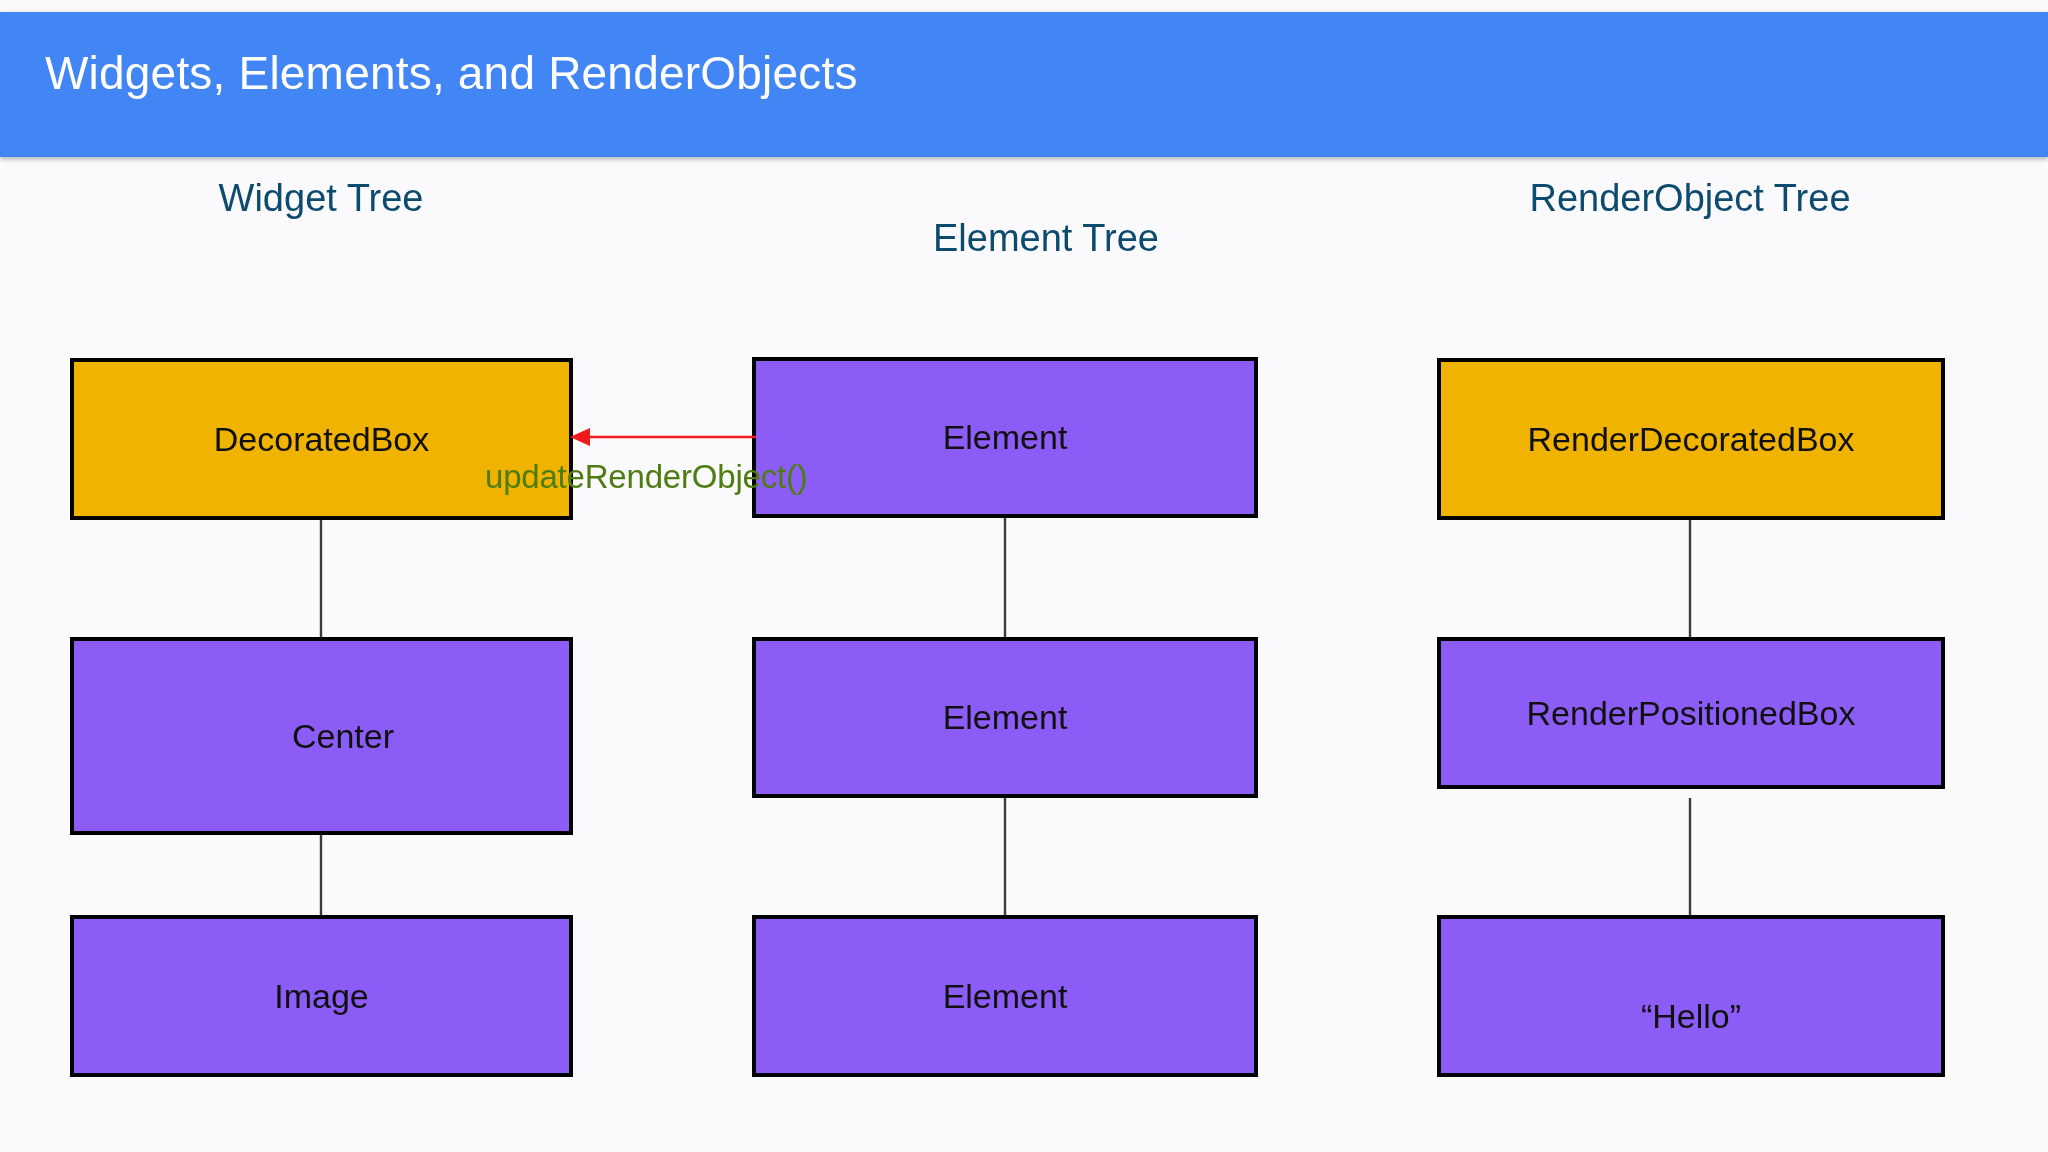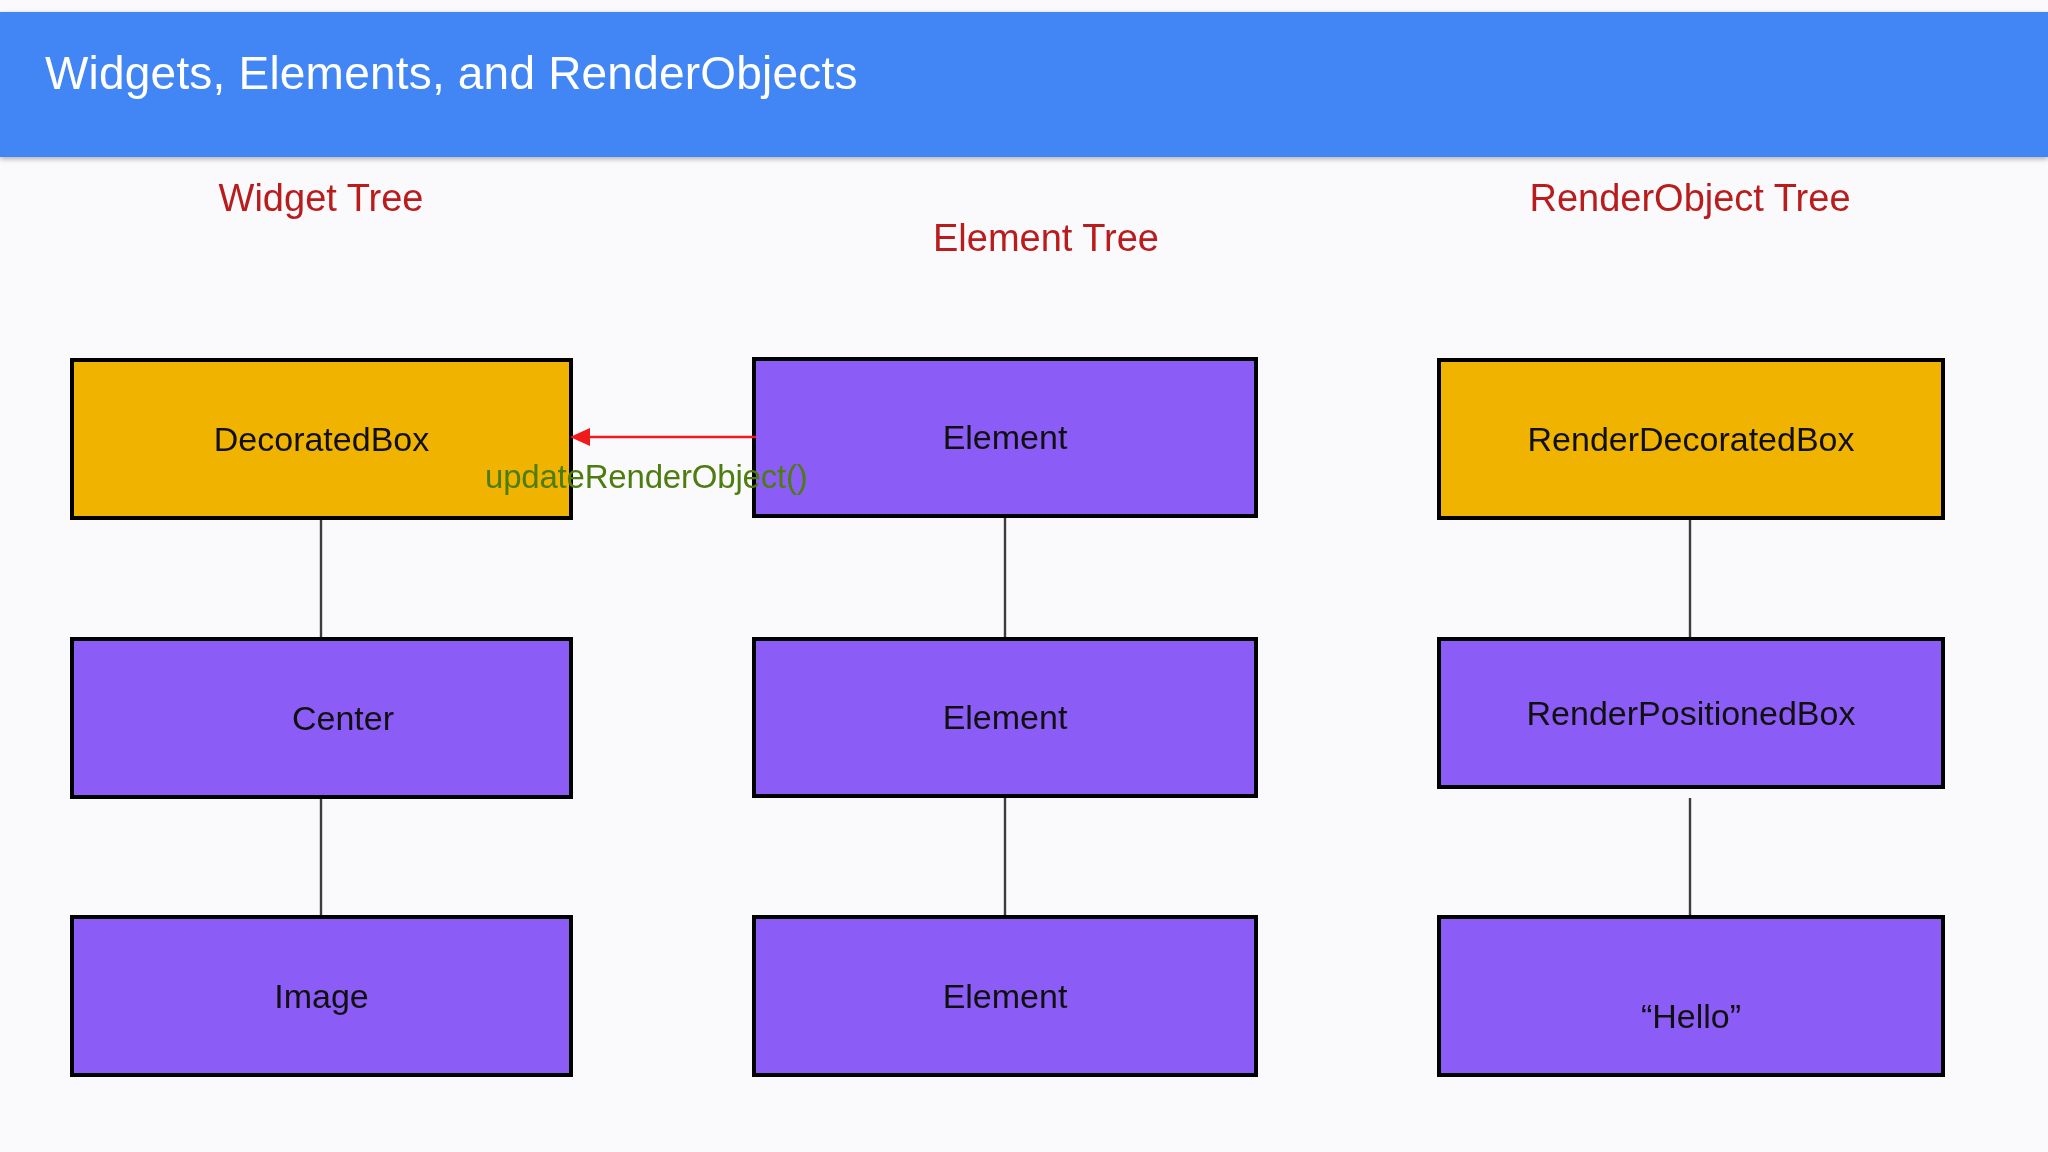--- a/index.html
+++ b/index.html
@@ -43,21 +43,21 @@
     position: absolute;
     left: 0;
     top: 145px;
     width: 2048px;
     height: 1007px;
   }
 
   .col-title {
     position: absolute;
     font-size: 38px;
-    color: #b91c1c;
+    color: #0c4a6e;
     font-weight: 400;
     text-align: center;
     white-space: nowrap;
     transform: translateX(-50%);
   }
 
   .node-box {
     position: absolute;
     box-sizing: border-box;
     border: 4px solid #000000;
@@ -149,21 +149,21 @@
     <polygon points="253,164 244,142 262,142"></polygon>
   </svg>
   <svg class="connector" style="left:1437px; top:653px; width:510px; height:170px;" viewBox="0 0 510 170">
     <line x1="253" y1="0" x2="253" y2="148"></line>
     <polygon points="253,164 244,142 262,142"></polygon>
   </svg>
 
   <div class="node-box highlight" style="left:70px; top:213px; width:503px; height:162px;">
     <span class="node-label">DecoratedBox</span>
   </div>
-  <div class="node-box" style="left:70px; top:492px; width:503px; height:162px;padding-left:43px;">
+  <div class="node-box" style="left:70px; top:492px; width:503px; height:198px;padding-left:43px;">
     <span class="node-label">Center</span>
   </div>
   <div class="node-box" style="left:70px; top:770px; width:503px; height:162px;">
     <span class="node-label">Image</span>
   </div>
 
   <div class="node-box" style="left:752px; top:212px; width:506px; height:161px;">
     <span class="node-label">Element</span>
   </div>
   <div class="node-box" style="left:752px; top:492px; width:506px; height:161px;">

